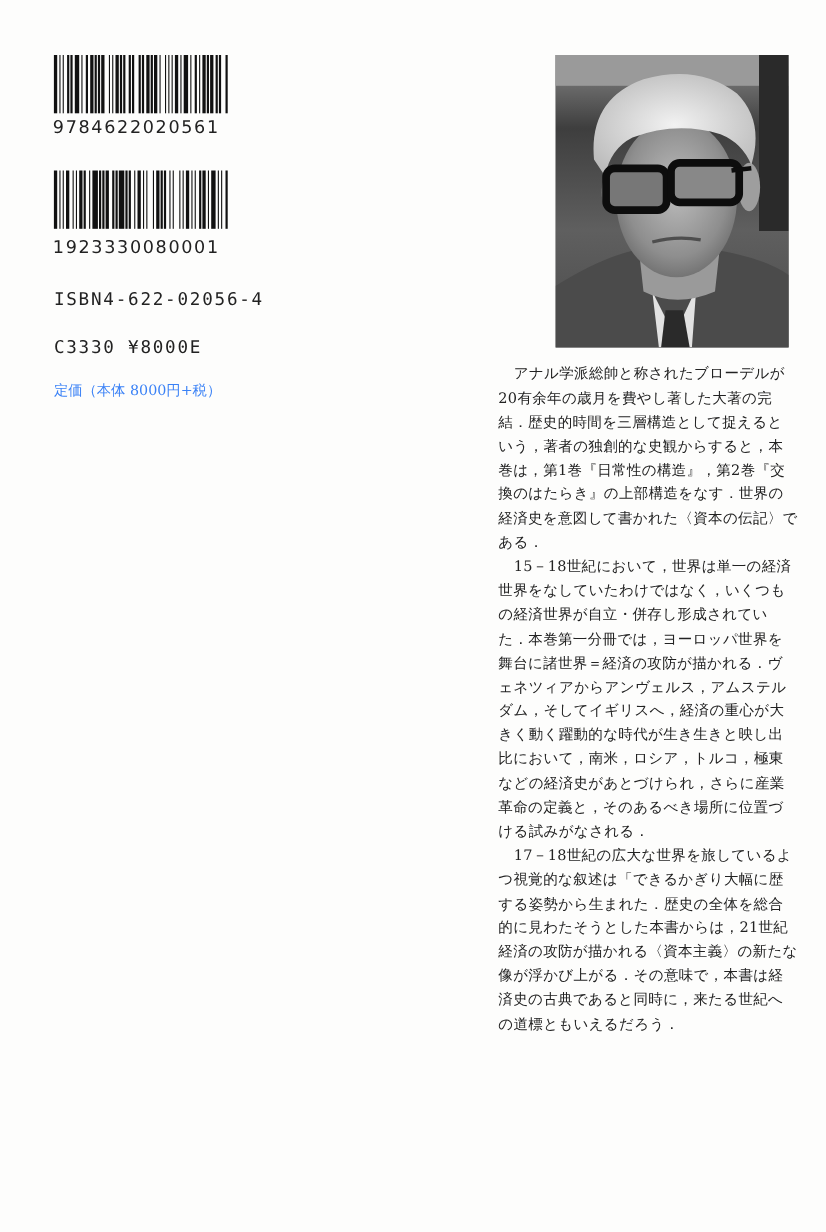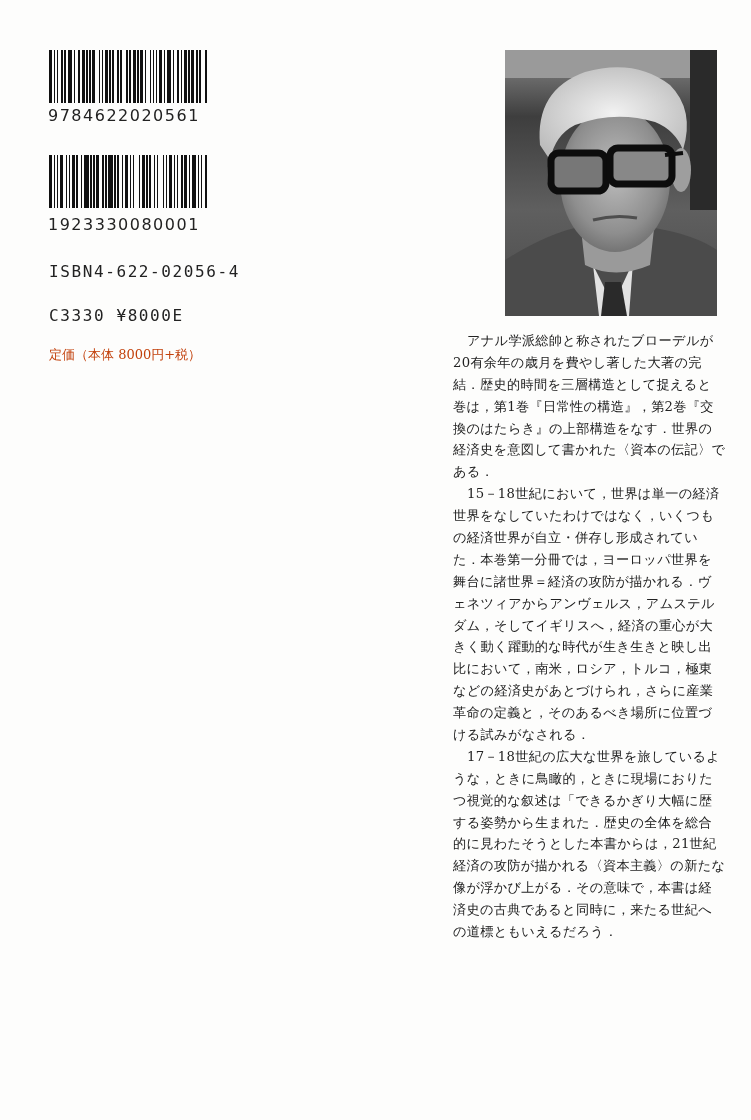--- a/index.html
+++ b/index.html
@@ -16,21 +16,21 @@
     position:absolute; left:48px;
     font-family:"DejaVu Sans", sans-serif; font-size:16px; letter-spacing:1.5px;
     color:#222;
   }
   .isbn, .ccode {
     position:absolute; left:49px;
     font-family:"DejaVu Sans Mono", monospace; font-size:16px; letter-spacing:1.6px; color:#222;
   }
   .price {
     position:absolute; left:49px; top:346px;
-    font-family:"DejaVu Serif", serif; font-size:13px; color:#c2410c;
+    font-family:"DejaVu Serif", serif; font-size:13px; color:#3b82f6;
   }
   .photo {
     position:absolute; left:505px; top:50px; width:212px; height:266px;
     background:#5a5a5a; overflow:hidden;
   }
   .photo svg { display:block; }
   .blurb {
     position:absolute; left:453px; top:330px; width:270px;
     font-family:"DejaVu Serif", serif; font-size:13.2px; line-height:21.9px;
     color:#222; letter-spacing:0.3px;
@@ -257,20 +257,21 @@
 
     <path d="M88 170 Q110 164 132 168" stroke="#4e4e4e" stroke-width="3" fill="none"></path>
   </svg>
 </div>
 
 <div class="blurb">
   <div>
     <span class="line indent">アナル学派総帥と称されたブローデルが</span>
     <span class="line">20有余年の歳月を費やし著した大著の完</span>
     <span class="line">結．歴史的時間を三層構造として捉えると</span>
+    <span class="line">いう，著者の独創的な史観からすると，本</span>
     <span class="line">巻は，第1巻『日常性の構造』，第2巻『交</span>
     <span class="line">換のはたらき』の上部構造をなす．世界の</span>
     <span class="line">経済史を意図して書かれた〈資本の伝記〉で</span>
     <span class="line">ある．</span>
   </div>
   <div>
     <span class="line indent">15－18世紀において，世界は単一の経済</span>
     <span class="line">世界をなしていたわけではなく，いくつも</span>
     <span class="line">の経済世界が自立・併存し形成されてい</span>
     <span class="line">た．本巻第一分冊では，ヨーロッパ世界を</span>
@@ -278,21 +279,20 @@
     <span class="line">ェネツィアからアンヴェルス，アムステル</span>
     <span class="line">ダム，そしてイギリスへ，経済の重心が大</span>
     <span class="line">きく動く躍動的な時代が生き生きと映し出</span>
     <span class="line">比において，南米，ロシア，トルコ，極東</span>
     <span class="line">などの経済史があとづけられ，さらに産業</span>
     <span class="line">革命の定義と，そのあるべき場所に位置づ</span>
     <span class="line">ける試みがなされる．</span>
   </div>
   <div>
     <span class="line indent">17－18世紀の広大な世界を旅しているよ</span>
-    <span class="line">うな，ときに鳥瞰的，ときに現場におりた</span>
     <span class="line">つ視覚的な叙述は「できるかぎり大幅に歴</span>
     <span class="line">する姿勢から生まれた．歴史の全体を総合</span>
     <span class="line">的に見わたそうとした本書からは，21世紀</span>
     <span class="line">経済の攻防が描かれる〈資本主義〉の新たな</span>
     <span class="line">像が浮かび上がる．その意味で，本書は経</span>
     <span class="line">済史の古典であると同時に，来たる世紀へ</span>
     <span class="line">の道標ともいえるだろう．</span>
   </div>
 </div>
 

